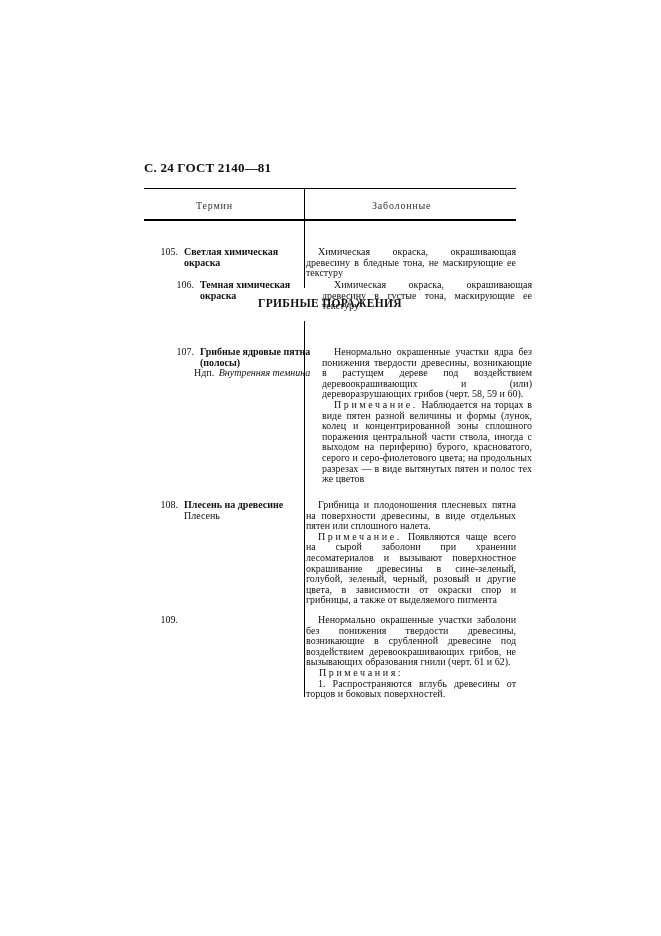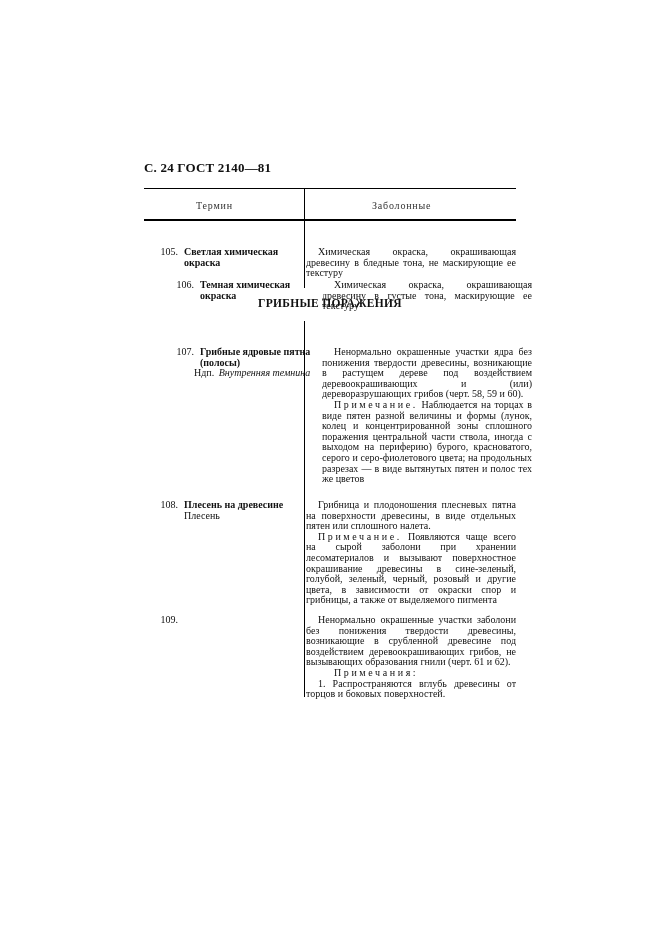--- a/index.html
+++ b/index.html
@@ -75,16 +75,16 @@
   <div class="def">
     <p>Грибница и плодоношения плесневых пятна на поверхности древесины, в виде отдельных пятен или сплошного налета.</p>
     <p class="note"><span class="spaced">Примечание.</span> <span>Появляются чаще всего на сырой заболони при хранении лесоматериалов и вызывают поверхностное окрашивание древесины в сине-зеленый, голубой, зеленый, черный, розовый и другие цвета, в зависимости от окраски спор и грибницы, а также от выделяемого пигмента</span></p>
   </div>
 </div>
 
 <div class="row" style="top:591px;left:0;width:567px;height:110px;">
   <span class="num">109.</span>
   <div class="def">
     <p>Ненормально окрашенные участки заболони без понижения твердости древесины, возникающие в срубленной древесине под воздействием деревоокрашивающих грибов, не вызывающих образования гнили (черт. 61 и 62).</p>
-    <p class="note" style="padding-left:16px;"><span class="spaced">Примечания:</span></p>
+    <p class="note" style="padding-left:1px;"><span class="spaced">Примечания:</span></p>
     <p class="note">1. Распространяются вглубь древесины от торцов и боковых поверхностей.</p>
   </div>
 </div>
 
 </body></html>

